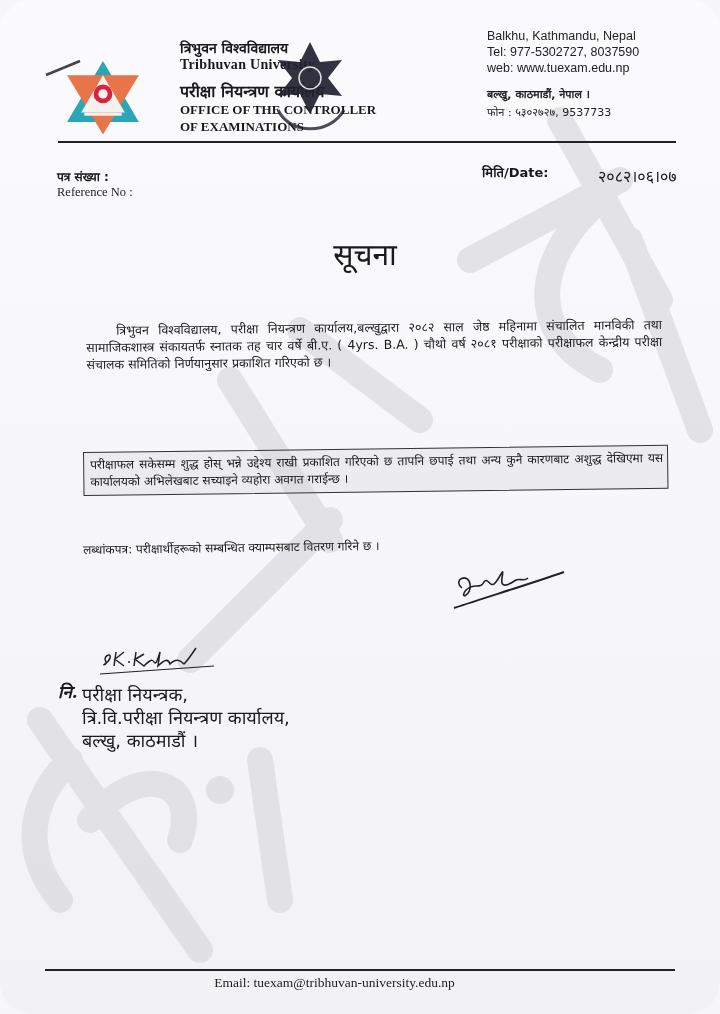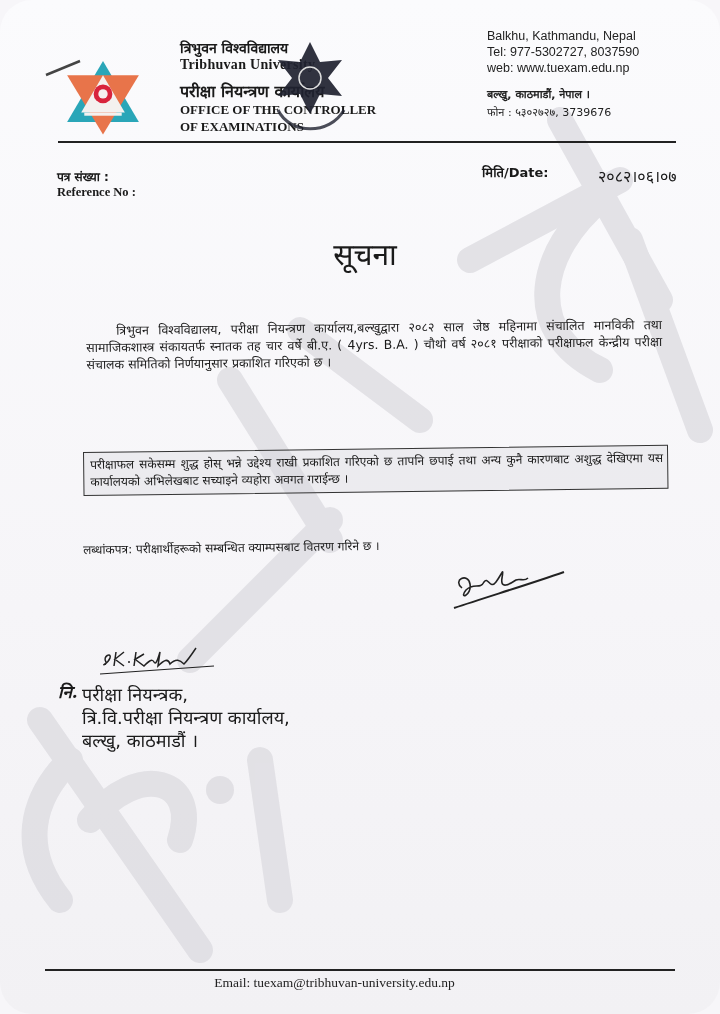--- a/index.html
+++ b/index.html
@@ -16,21 +16,21 @@
   .univ-ne { left:180px; top:38px; font-size:14px; font-weight:bold; }
   .univ-en { left:180px; top:57px; font-size:14px; font-weight:bold; font-family:"Liberation Serif", serif; letter-spacing:0.3px; }
   .office-ne { left:180px; top:80px; font-size:16px; font-weight:bold; }
   .office-en1 { left:180px; top:102px; font-size:13px; font-weight:bold; font-family:"Liberation Serif", serif; }
   .office-en2 { left:180px; top:119px; font-size:13px; font-weight:bold; font-family:"Liberation Serif", serif; }
   .stamp { left:270px; top:40px; width:80px; height:100px; }
   .addr { left:487px; font-family:Liberation Sans, sans-serif; font-size:12.5px; color:#222; }
   .addr-ne { left:487px; font-size:11px; color:#222; font-family:"DejaVu Sans", sans-serif; }
   .rule { position:absolute; height:1.5px; background:#222; }
   .ref-ne { left:57px; top:168px; font-size:12px; font-weight:bold; font-family:"DejaVu Sans", sans-serif; }
-  .ref-en { left:57px; top:185px; font-size:12.5px; font-weight:bold; font-family:"Liberation Serif", serif; }
+  .ref-en { left:57px; top:185px; font-size:12.5px; font-weight:normal; font-family:"Liberation Serif", serif; }
   .date-label { left:482px; top:163px; font-size:13px; font-weight:bold; font-family:"DejaVu Sans", sans-serif; }
   .date-value { left:598px; top:165px; font-size:16px; font-family:"DejaVu Sans", sans-serif; }
   .notice-title { left:0; width:730px; top:233px; text-align:center; font-size:30px; font-family:"DejaVu Sans", sans-serif; font-weight:normal; }
   .para { left:86px; width:576px; top:322px; font-size:12.5px; line-height:17px; font-family:"DejaVu Sans", sans-serif; text-align:justify; text-indent:30px; transform:rotate(-0.6deg); transform-origin:left top; }
   .result-line { left:135px; top:410px; font-size:15.5px; font-weight:bold; font-family:"DejaVu Sans", sans-serif; }
   .result-line .url { font-family:"Liberation Sans", sans-serif; font-weight:bold; font-size:14.5px; color:#1a1a1a; }
   .disclaimer { left:83px; top:452px; width:573px; border:1.2px solid #333; padding:4px 4px 4px 6px; font-size:12px; line-height:17px; font-family:"DejaVu Sans", sans-serif; text-align:justify; background:rgba(215,215,222,0.35); transform:rotate(-0.7deg); transform-origin:left top; }
   .marksheet { left:83px; top:541px; font-size:12px; font-family:"DejaVu Sans", sans-serif; transform:rotate(-0.8deg); transform-origin:left top; }
   .sig1 { left:440px; top:560px; width:130px; height:60px; }
   .sig2 { left:96px; top:640px; width:120px; height:40px; }
@@ -82,21 +82,21 @@
   <svg class="abs stamp" viewBox="0 0 80 100">
     <polygon points="40,2 50,22 72,20 58,38 72,56 50,54 40,74 30,54 8,56 22,38 8,20 30,22" fill="#1f2230" opacity="0.92"></polygon>
     <circle cx="40" cy="38" r="11" fill="none" stroke="#ddd" stroke-width="1.5"></circle>
     <path d="M8 70 C 20 95, 60 95, 74 70" fill="none" stroke="#1f2230" stroke-width="3" opacity="0.8"></path>
   </svg>
 
   <div class="abs addr" style="top:29px;">Balkhu, Kathmandu, Nepal</div>
   <div class="abs addr" style="top:45px;">Tel: 977-5302727, 8037590</div>
   <div class="abs addr" style="top:61px;">web: www.tuexam.edu.np</div>
   <div class="abs addr-ne" style="top:86px;font-weight:bold;">बल्खु, काठमाडौं, नेपाल ।</div>
-  <div class="abs addr-ne" style="top:104px;">फोन : ५३०२७२७, 3739676</div>
+  <div class="abs addr-ne" style="top:104px;">फोन : ५३०२७२७, 9537733</div>
 
   <div class="rule" style="left:58px; top:141px; width:618px;"></div>
 
   <div class="abs ref-ne">पत्र संख्या :</div>
   <div class="abs ref-en">Reference No :</div>
   <div class="abs date-label">मिति/Date:</div>
   <div class="abs date-value">२०८२।०६।०७</div>
 
   <div class="abs notice-title">सूचना</div>
 

